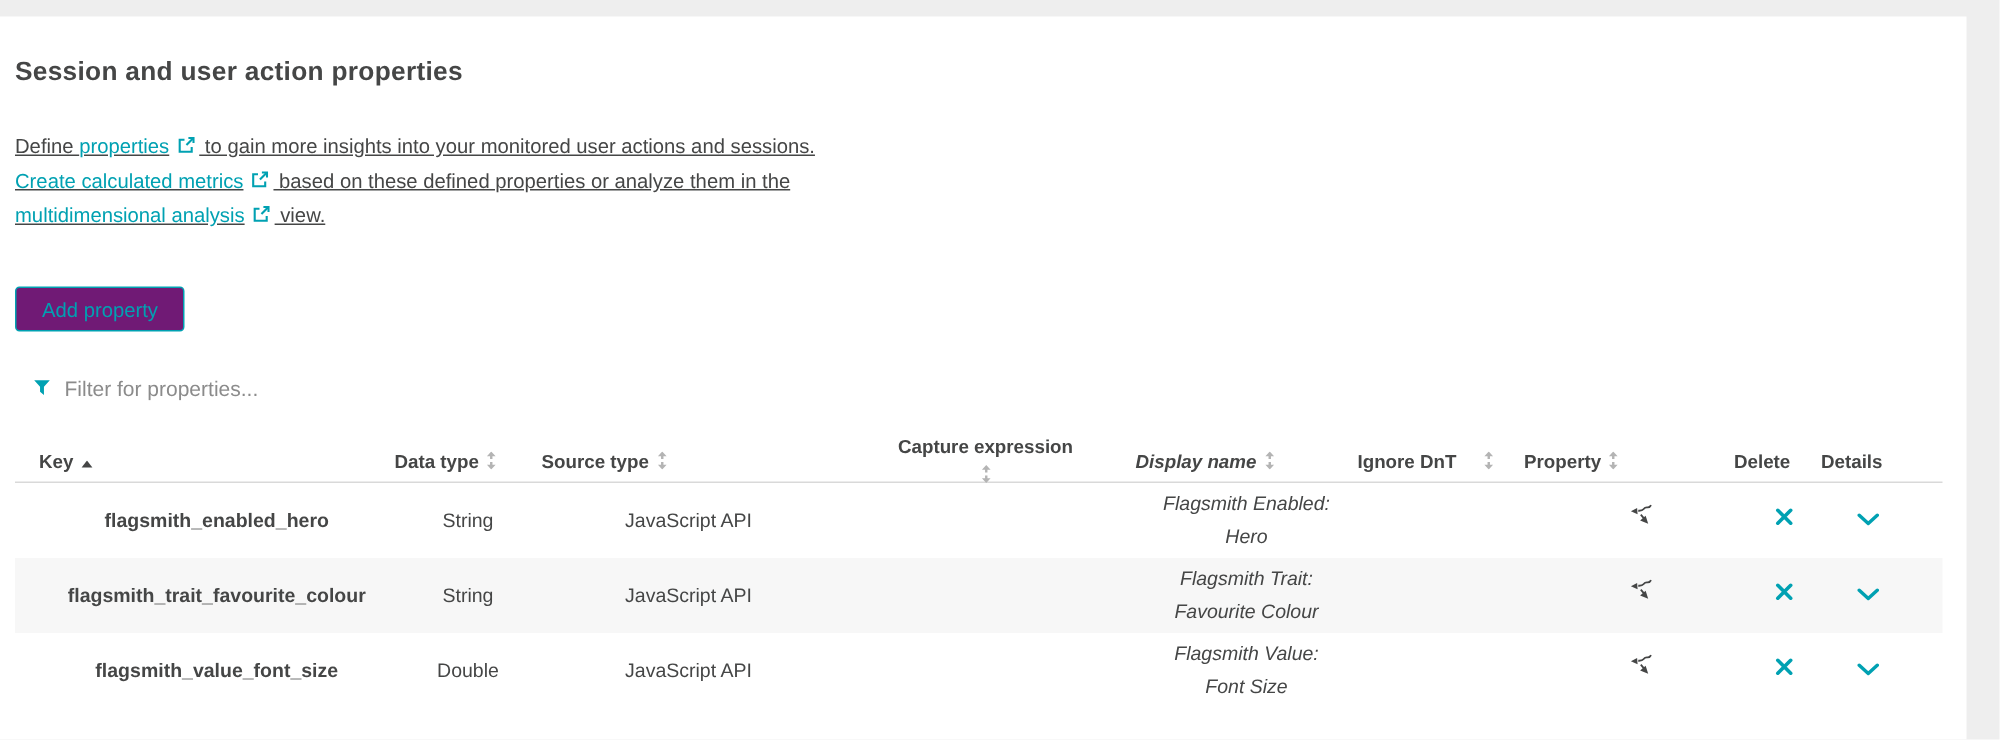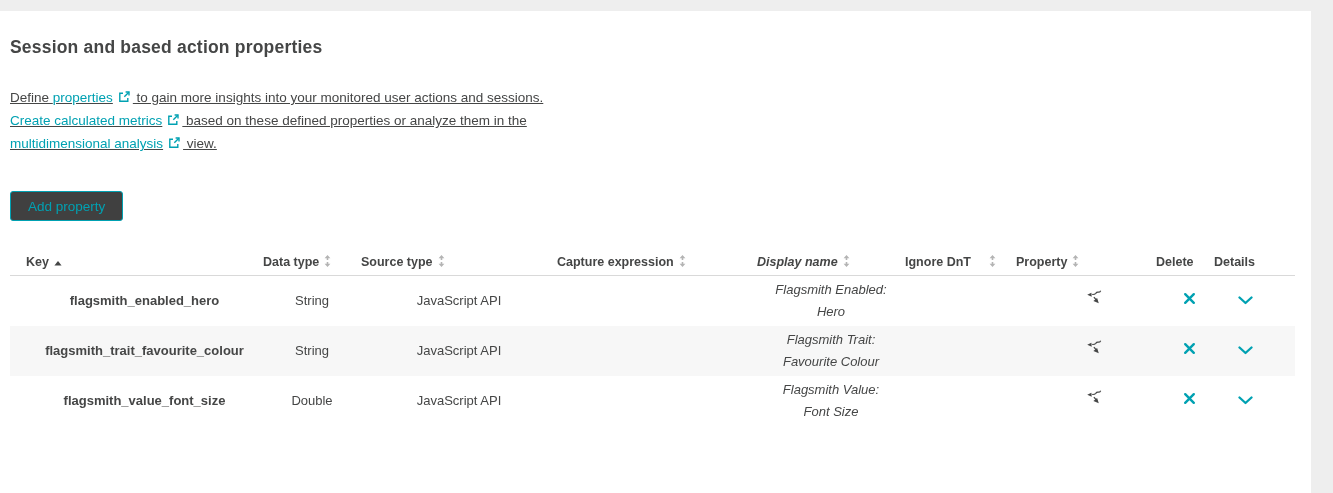--- a/index.html
+++ b/index.html
@@ -9,54 +9,54 @@
   *{box-sizing:border-box; margin:0; padding:0;}
   html,body{width:1333px; height:493px; overflow:hidden;}
   body{background:var(--page_bg); font-family:"Liberation Sans", sans-serif; color:var(--text); position:relative;}
   .panel{position:absolute; left:0; top:11px; width:1311px; height:482px; background:#ffffff;}
   .page-title{margin:26px 0 0 10px; font-size:17.5px; font-weight:700; letter-spacing:.2px;}
   .description{margin:29px 0 0 10px; font-size:13.5px; line-height:22px;text-decoration:underline;}
   .desc-line{white-space:nowrap;}
   .link{color:var(--accent); cursor:pointer; text-decoration:none;}
   .ext-icon{display:inline-block; color:var(--accent); margin:0 3px 0 5px; vertical-align:-1px;}
   .add-btn{display:inline-flex; align-items:center; justify-content:center; margin:35px 0 0 10px;
-    height:30px; padding:0 17px; background:#404040; border:1px solid var(--accent); border-radius:3px;
+    height:30px; padding:0 17px; background:#701a75; border:1px solid var(--accent); border-radius:3px;
     color:var(--accent); font-size:13.5px; font-family:inherit; cursor:pointer;}
   .filter-row{margin:29px 0 0 22px; display:flex; align-items:center; gap:9px; height:17px;}
   .filter-icon{display:inline-flex; color:var(--accent);}
   .filter-input{border:none; outline:none; font-size:14px; font-family:inherit; color:var(--text); width:420px; background:transparent;}
   .filter-input::placeholder{color:var(--muted); opacity:1;}
   .table{margin:28px 10px 0 10px; width:1285px;}
   .thead{display:flex; align-items:center; height:27px; border-bottom:1px solid var(--header_border);}
   .th{display:flex; align-items:center; gap:5px; font-size:12.5px; font-weight:700; color:var(--text);}
   .th.sortable{cursor:pointer;}
   .tbody .tr{display:flex; align-items:center; height:50px;text-align:center;}
   .tbody .tr:nth-child(even){background:var(--zebra);}
   .td{font-size:13px; color:var(--text); line-height:22px;}
   .col-key{width:253px; padding-left:16px;}
   .col-datatype{width:98px;}
   .col-sourcetype{width:196px;}
-  .col-capture{width:200px;}
+  .col-capture{width:200px;flex-direction:column;}
   .col-display{width:148px;font-style:italic;}
   .col-ignorednt{width:111px;gap:18px;}
   .col-property{width:140px;}
   .col-delete{width:58px;}
   .col-details{width:60px;}
   .key-text{font-weight:700;}
   .prop-icon{display:inline-flex; margin-left:15px;}
   .icon-btn{display:inline-flex; align-items:center; justify-content:center; background:none; border:none;
     cursor:pointer; color:var(--accent); padding:2px;}
   .del-wrap{margin-left:8px;}
   .chev-wrap{margin-left:2px;}
 </style>
 </head>
 <body>
 
 <div class="panel">
-  <h1 class="page-title">Session and based action properties</h1>
+  <h1 class="page-title">Session and user action properties</h1>
 
   <div class="description">
       <div class="desc-line"><span>Define </span><a class="link">properties</a><span class="ext-icon"><svg width="12" height="12" viewBox="0 0 12 12" fill="none" stroke="currentColor" stroke-width="1.4">
             <path d="M5 2.2 H1.8 V10.2 H9.8 V7"></path>
             <path d="M6.3 5.7 L10.8 1.2"></path>
             <path d="M7.6 1 H11 V4.4"></path>
           </svg></span><span> to gain more insights into your monitored user actions and sessions.</span></div>
       <div class="desc-line"><a class="link">Create calculated metrics</a><span class="ext-icon"><svg width="12" height="12" viewBox="0 0 12 12" fill="none" stroke="currentColor" stroke-width="1.4">
             <path d="M5 2.2 H1.8 V10.2 H9.8 V7"></path>
             <path d="M6.3 5.7 L10.8 1.2"></path>
@@ -64,20 +64,28 @@
           </svg></span><span> based on these defined properties or analyze them in the</span></div>
       <div class="desc-line"><a class="link">multidimensional analysis</a><span class="ext-icon"><svg width="12" height="12" viewBox="0 0 12 12" fill="none" stroke="currentColor" stroke-width="1.4">
             <path d="M5 2.2 H1.8 V10.2 H9.8 V7"></path>
             <path d="M6.3 5.7 L10.8 1.2"></path>
             <path d="M7.6 1 H11 V4.4"></path>
           </svg></span><span> view.</span></div>
     </div>
 
   <button class="add-btn">Add property</button>
 
+  <div class="filter-row">
+    <span class="filter-icon">
+        <svg width="12" height="11" viewBox="0 0 12 11" fill="currentColor">
+          <path d="M0.8 0.5 H11.2 L7.3 4.9 V10.3 L4.7 8.2 V4.9 Z"></path>
+        </svg>
+      </span>
+    <input class="filter-input" type="text" placeholder="Filter for properties..." style="">
+  </div>
 
   <div class="table">
     <div class="thead">
         <div class="th col-key sortable">
           <span>Key</span>
           <span><svg width="8" height="5" viewBox="0 0 8 5" fill="#454646">
               <path d="M4 0 L7.6 4.6 H0.4 Z"></path>
             </svg></span>
         </div>
         <div class="th col-datatype sortable">

